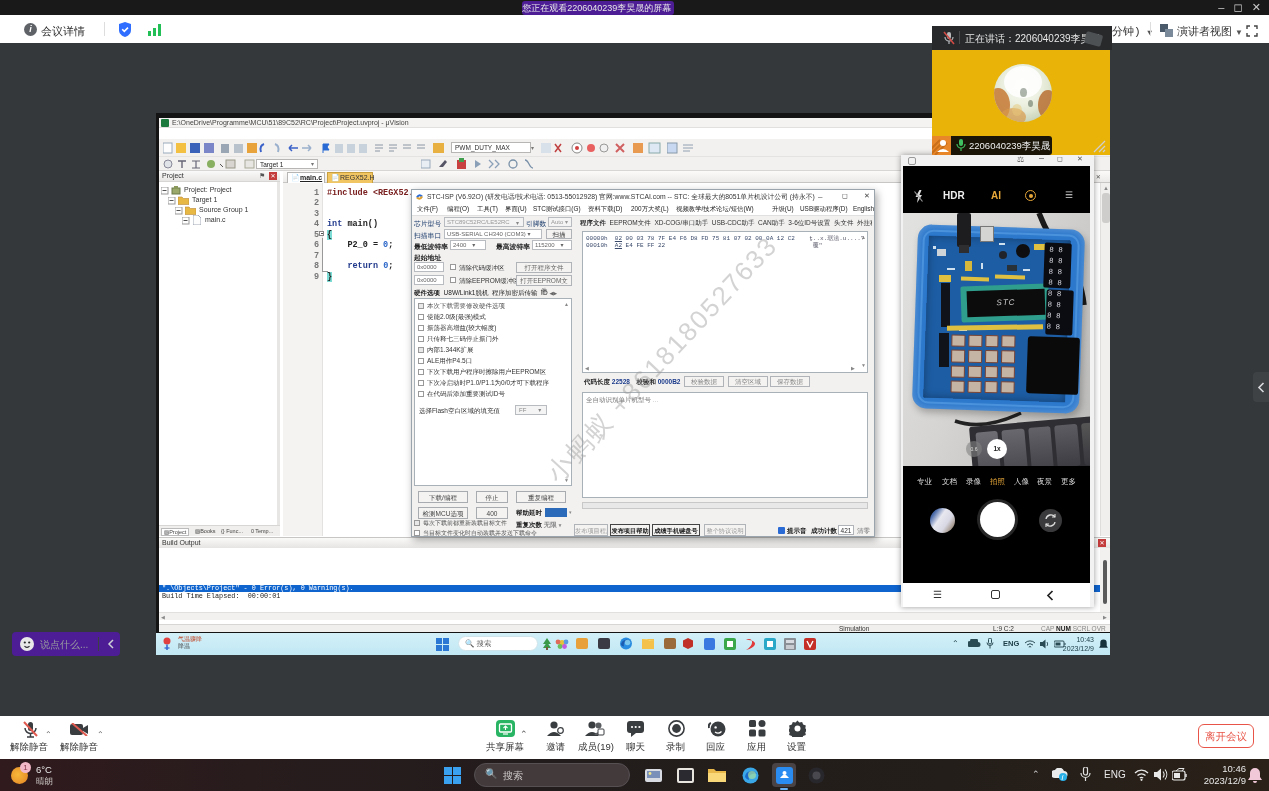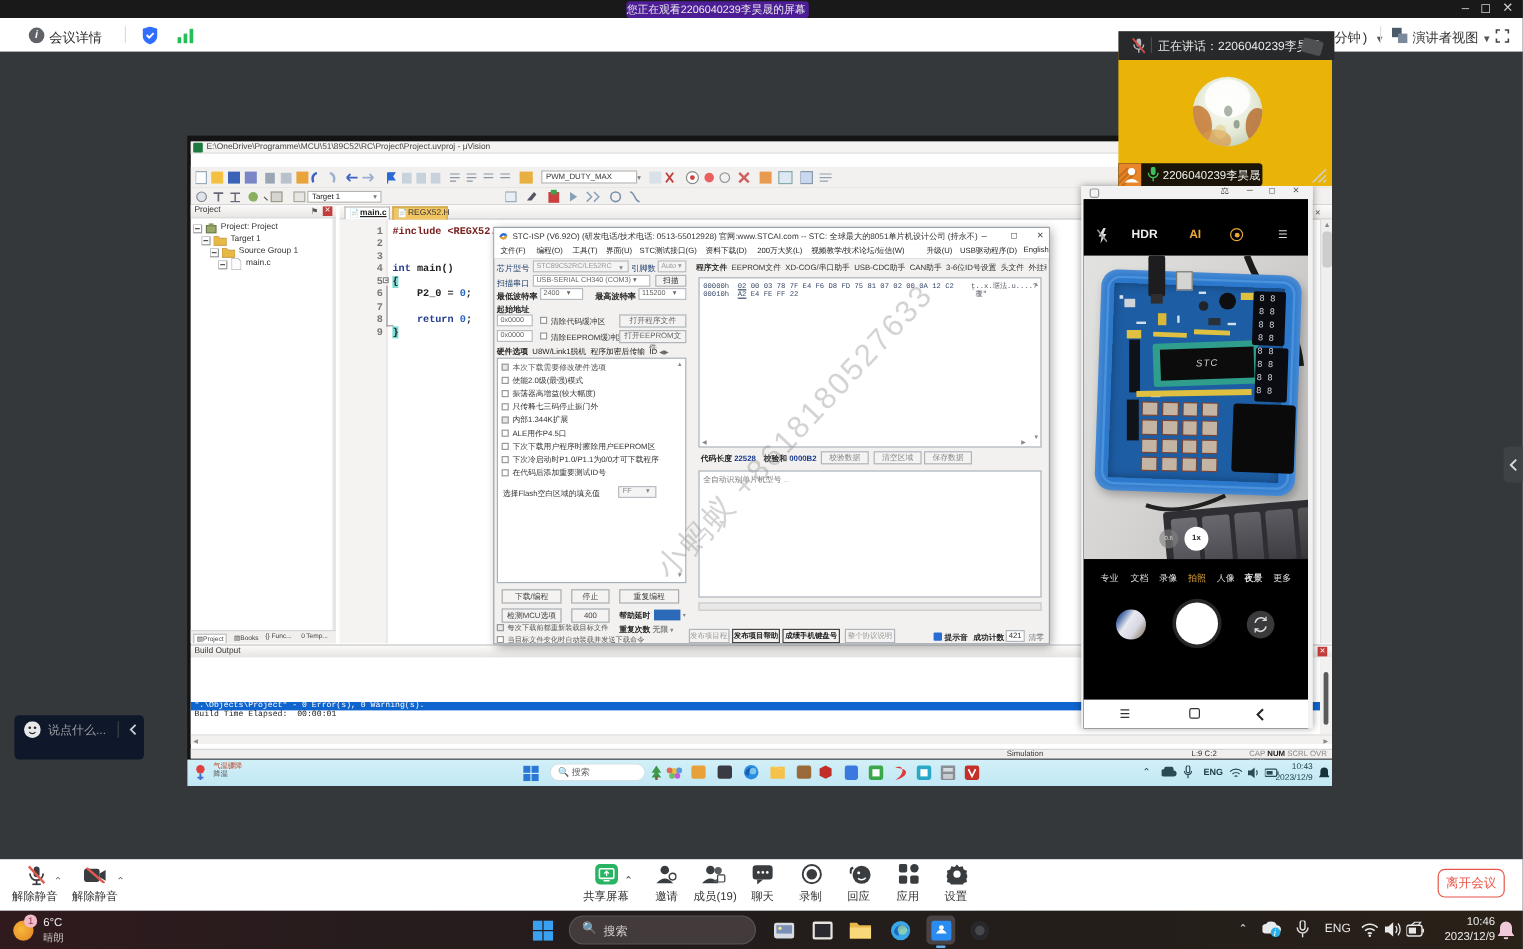--- a/index.html
+++ b/index.html
@@ -528,21 +528,21 @@
         <div class="abs" style="left:84px;top:226px;width:20px;height:20px;background:#fff;border-radius:50%;color:#222;font-size:6.5px;line-height:20px;text-align:center;font-weight:bold;">1x</div>
       </div>
 
       <div class="abs" style="left:0;top:300px;width:187px;height:117px;background:#000;">
         <div class="abs" style="left:0px;top:11px;width:187px;color:#ddd;font-size:7.5px;">
           <span class="abs" style="left:14px;">专业</span>
             <span class="abs" style="left:39px;">文档</span>
             <span class="abs" style="left:63px;">录像</span>
             <span class="abs" style="left:87px;color:#e8a83a;">拍照</span>
             <span class="abs" style="left:111px;">人像</span>
-            <span class="abs" style="left:134px;font-weight:bold;">夜景</span>
+            <span class="abs" style="left:134px;">夜景</span>
             <span class="abs" style="left:158px;">更多</span>
         </div>
 
         <div class="abs" style="left:27px;top:42px;width:25px;height:25px;border-radius:50%;background:linear-gradient(125deg,#2a4a8a 0%,#4a6aa8 18%,#e8e8f0 40%,#d8d8e4 65%,#9a8a7a 88%,#6a5a4a 100%);"></div>
 
         <div class="abs" style="left:77px;top:36px;width:35px;height:35px;border-radius:50%;background:#fff;box-shadow:0 0 0 3px #262626;"></div>
 
         <div class="abs" style="left:136px;top:43px;width:23px;height:23px;border-radius:50%;background:#3a3a3c;"></div>
         <svg class="abs" style="left:140px;top:47px;" width="15" height="15">
             <path d="M3 6 A5 5 0 0 1 12 4 M12 9 A5 5 0 0 1 3 11" stroke="#ddd" stroke-width="1.3" fill="none"></path>
@@ -598,21 +598,21 @@
         <rect x="4" y="1" width="4" height="7" rx="2" fill="#b8babc"></rect>
         <path d="M2 6 a4 4 0 0 0 8 0" stroke="#b8babc" stroke-width="1.2" fill="none"></path>
         <path d="M6 10 v3" stroke="#b8babc" stroke-width="1.2"></path>
         <path d="M1 1 l10 12" stroke="#d04a44" stroke-width="1.6"></path>
       </svg>
     <div class="abs" style="left:27px;top:5px;width:1px;height:13px;background:#4a4c4e;"></div>
     <div class="abs" style="left:33px;top:6px;color:#e8e8e8;font-size:10px;white-space:nowrap;">正在讲话：2206040239李昊晟</div>
     <div class="abs" style="left:153px;top:7px;width:17px;height:12px;background:#4e5154;border-radius:2px;transform:rotate(15deg);"></div>
   </div>
 
-  <div class="abs" style="left:12px;top:596px;width:108px;height:37px;background:#0f172a;border-radius:4px;">
+  <div class="abs" style="left:12px;top:632px;width:108px;height:24px;background:#4c1d95;border-radius:4px;">
     <svg style="position:absolute;left:8px;top:5px;" width="14" height="14">
         <circle cx="7" cy="7" r="7" fill="#e8e8e8"></circle>
         <circle cx="4.8" cy="5.5" r="1.1" fill="#232527"></circle>
         <circle cx="9.2" cy="5.5" r="1.1" fill="#232527"></circle>
         <path d="M4.5 9 a3 3 0 0 0 5 0" stroke="#232527" stroke-width="1.1" fill="none"></path>
       </svg>
     <div style="position:absolute;left:28px;top:6px;color:#9a9da0;font-size:10px;">说点什么...</div>
     <div style="position:absolute;left:86px;top:5px;width:1px;height:14px;background:#3d4042;"></div>
     <svg style="position:absolute;left:95px;top:7px;" width="7" height="10">
         <path d="M6 1 L2 5 L6 9" stroke="#cfd2d4" stroke-width="1.5" fill="none"></path>

